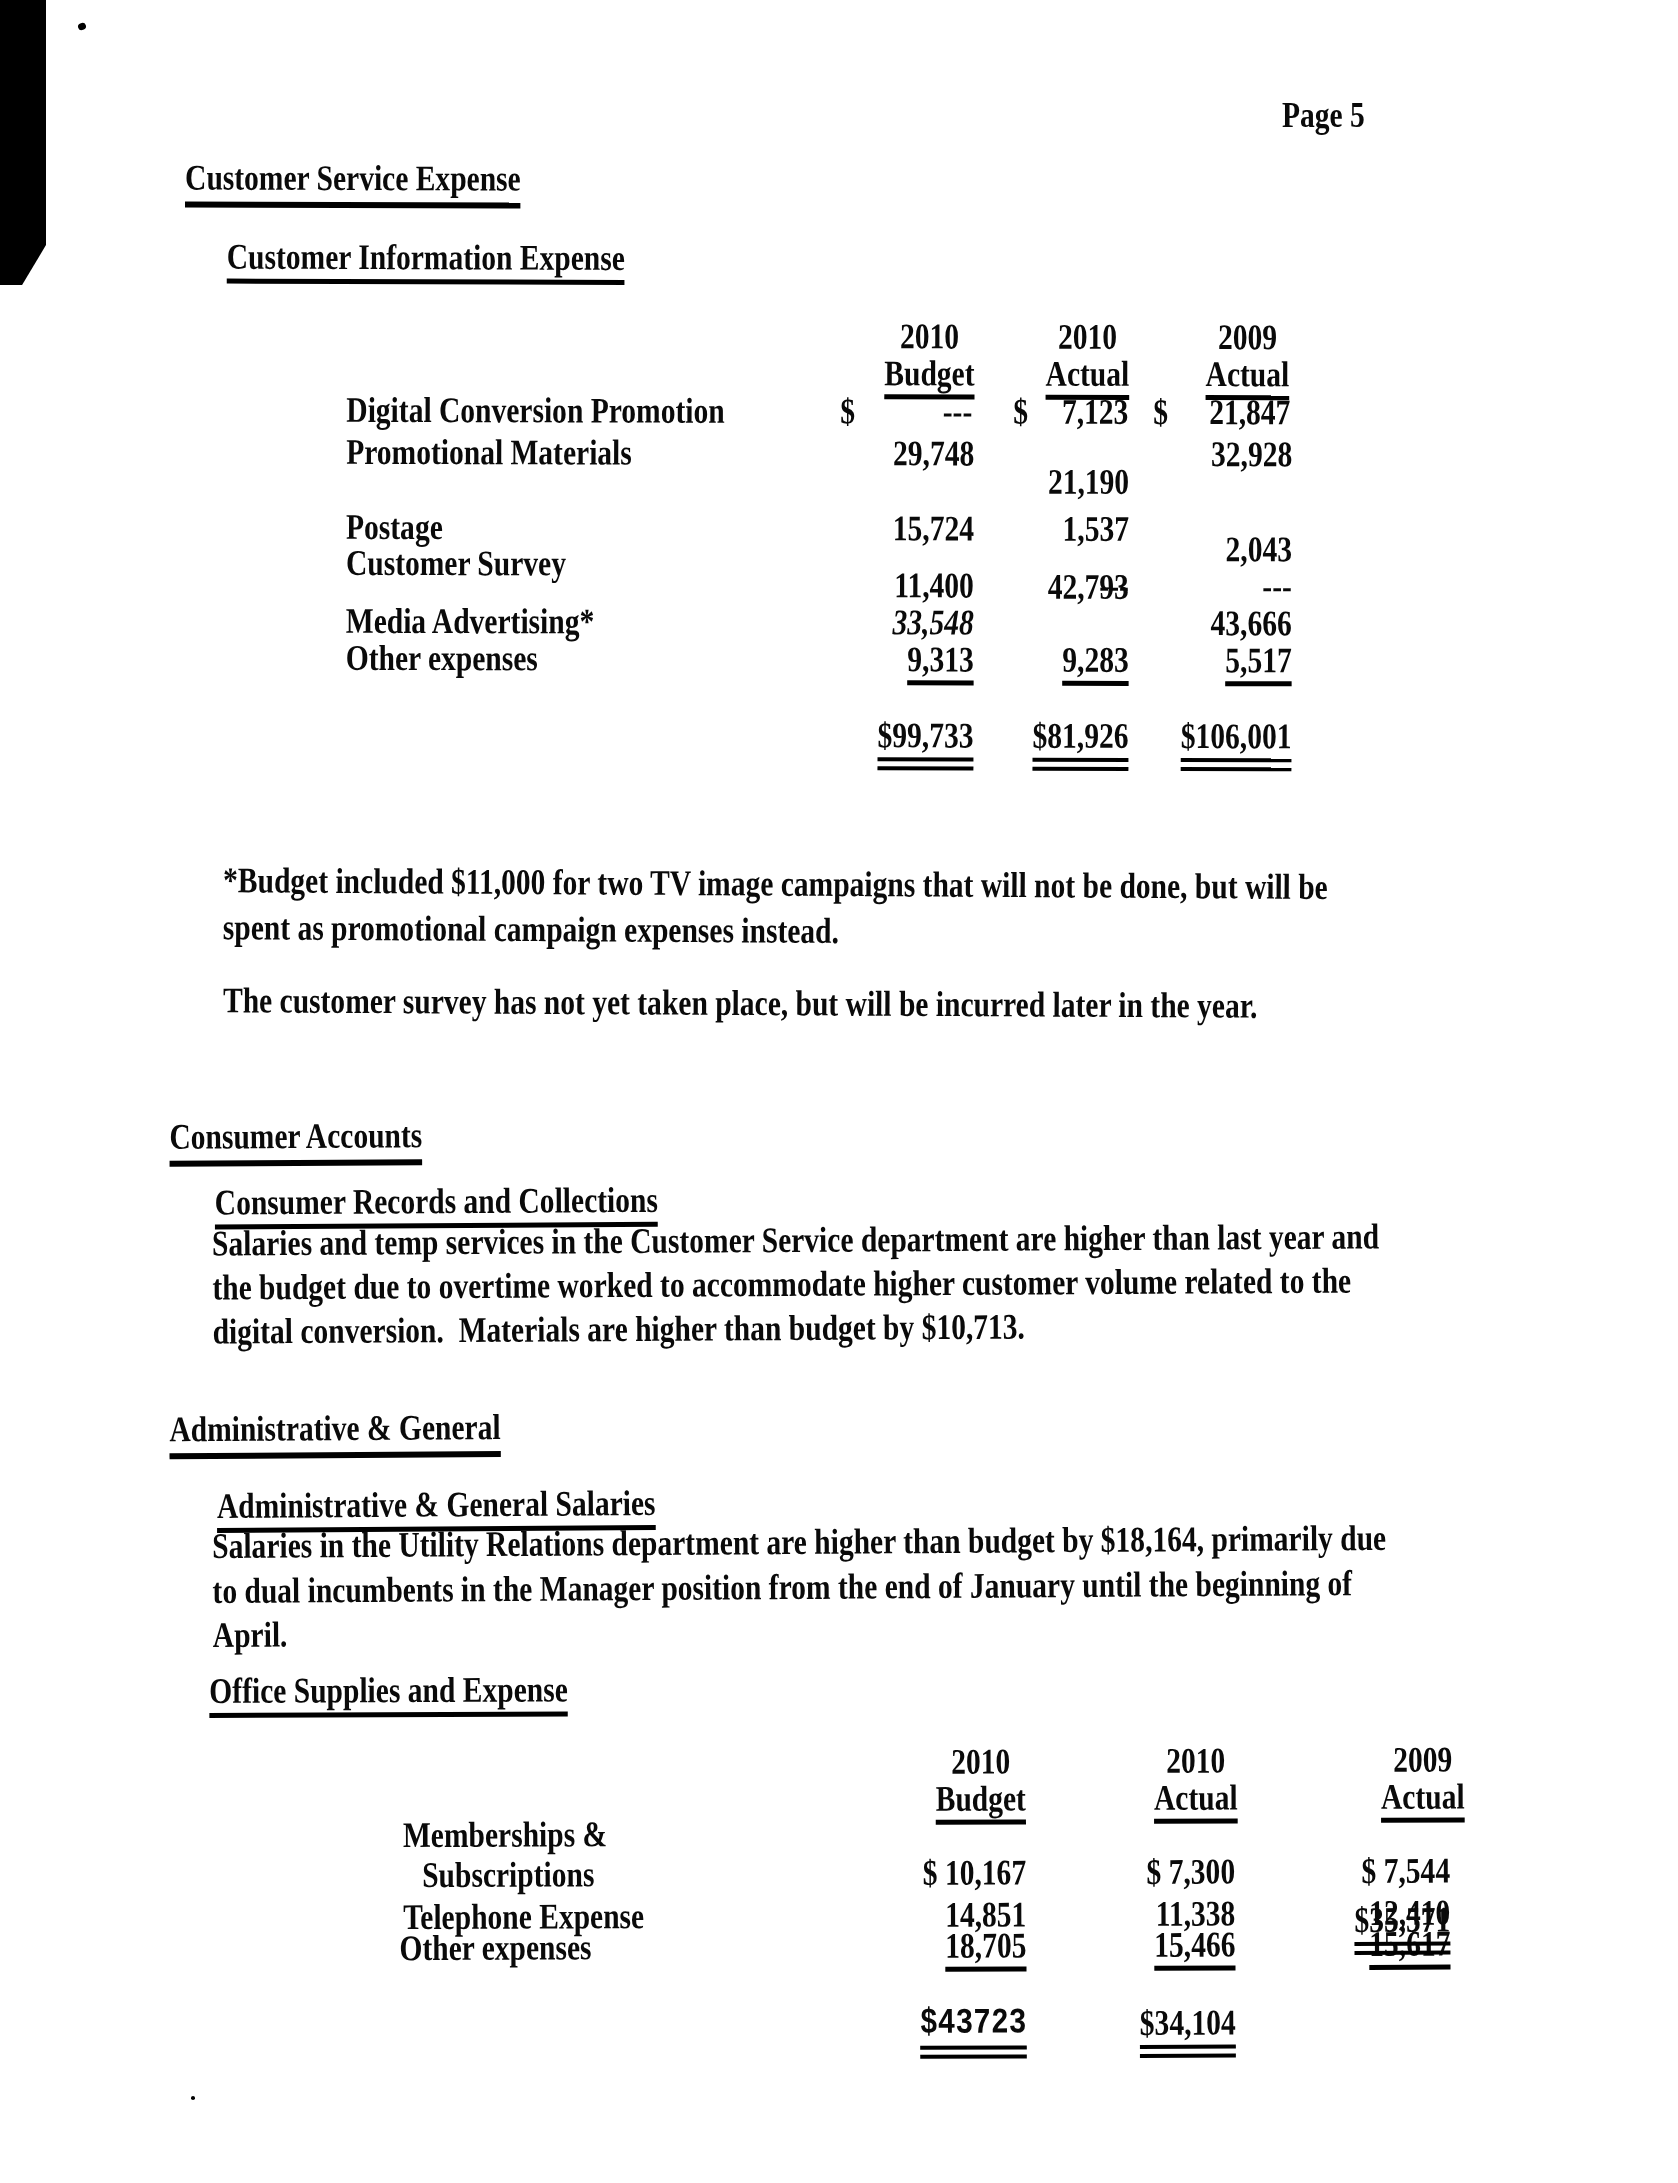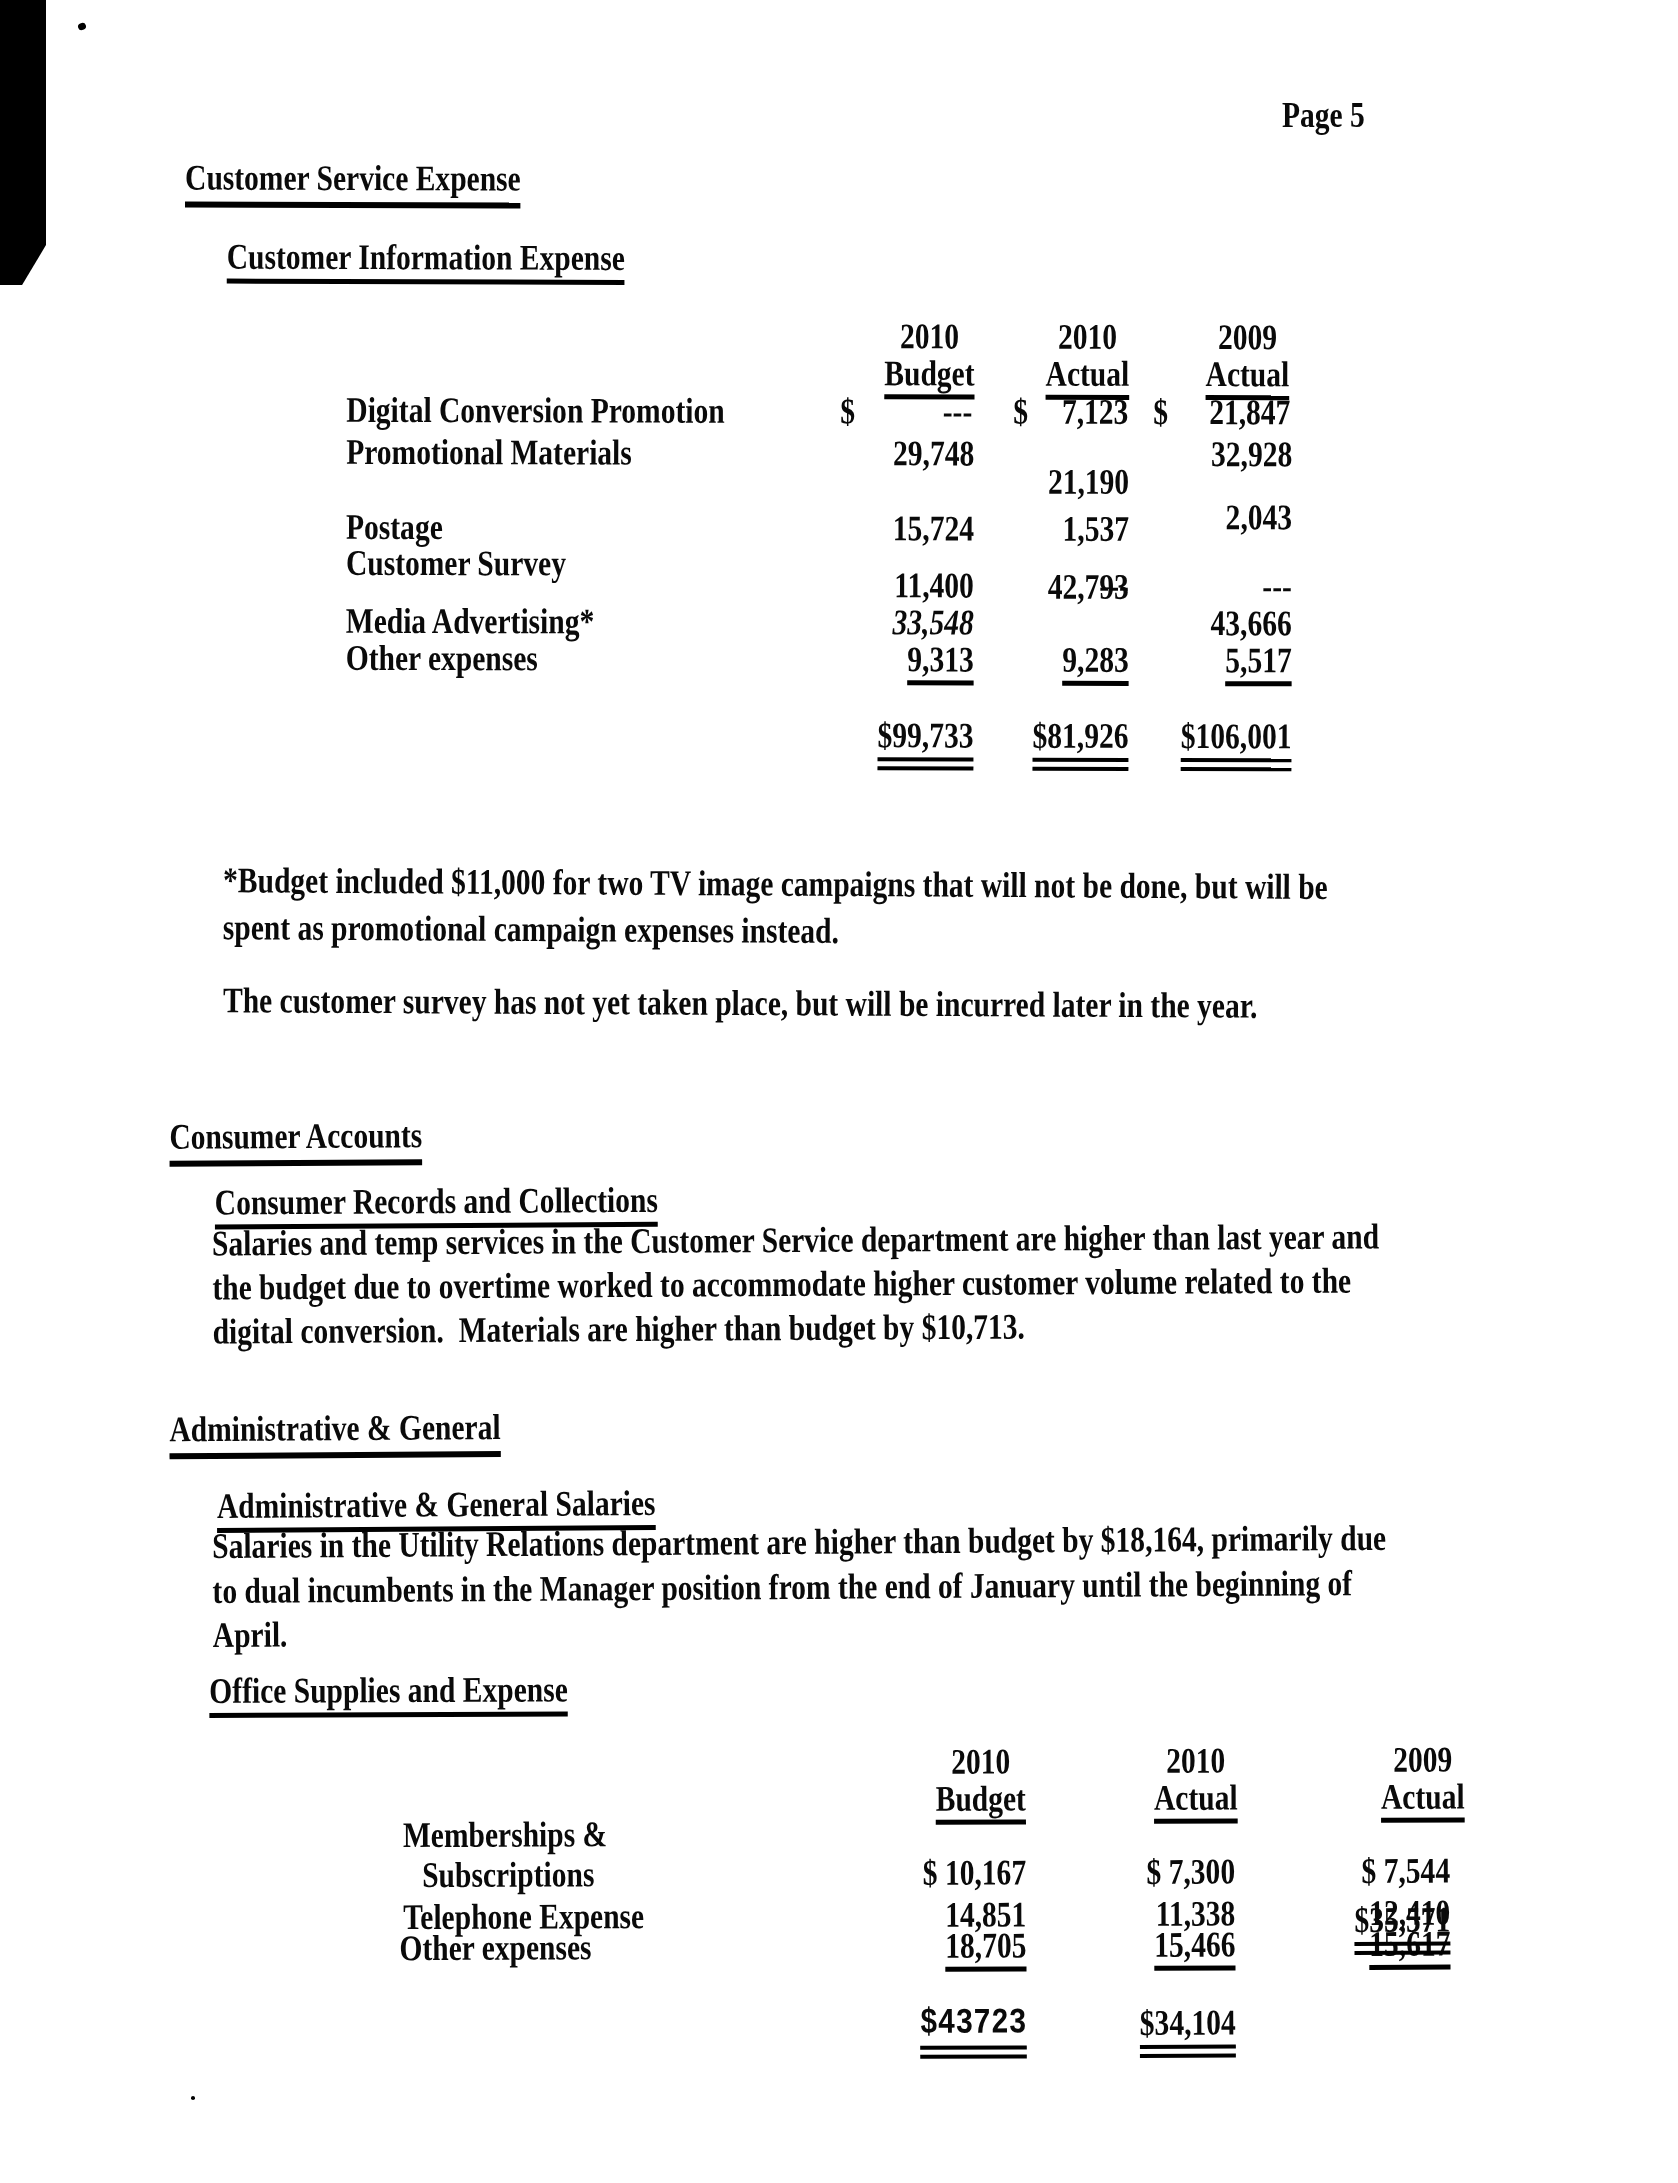--- a/index.html
+++ b/index.html
@@ -72,21 +72,21 @@
     <div class="ln flex" style="left:1153px;width:137px;top:393px;"><span class="t">$</span><span class="t tr">21,847</span></div>
 
     <div class="ln" style="left:346px;top:435px;"><span class="t">Promotional Materials</span></div>
     <div class="ln cell c1" style="top:435px;"><span class="t tr">29,748</span></div>
     <div class="ln cell c2" style="top:435px;margin-top:28px;"><span class="t tr">21,190</span></div>
     <div class="ln cell c3" style="top:435px;"><span class="t tr">32,928</span></div>
 
     <div class="ln" style="left:346px;top:510px;"><span class="t">Postage</span></div>
     <div class="ln cell c1" style="top:510px;"><span class="t tr">15,724</span></div>
     <div class="ln cell c2" style="top:510px;"><span class="t tr">1,537</span></div>
-    <div class="ln cell c3" style="top:498px;"><span class="t tr">2,043</span></div>
+    <div class="ln cell c3" style="top:530px;"><span class="t tr">2,043</span></div>
 
     <div class="ln" style="left:346px;top:546px;"><span class="t">Customer Survey</span></div>
     <div class="ln cell c1" style="top:567px;"><span class="t tr">11,400</span></div>
     <div class="ln cell c2" style="top:567px;"><span class="t tr">---</span></div>
     <div class="ln cell c3" style="top:567px;"><span class="t tr">---</span></div>
 
     <div class="ln" style="left:346px;top:604px;"><span class="t">Media Advertising*</span></div>
     <div class="ln cell c1" style="top:604px;font-style:italic;"><span class="t tr">33,548</span></div>
     <div class="ln cell c2" style="top:568px;"><span class="t tr">42,793</span></div>
     <div class="ln cell c3" style="top:604px;"><span class="t tr">43,666</span></div>

